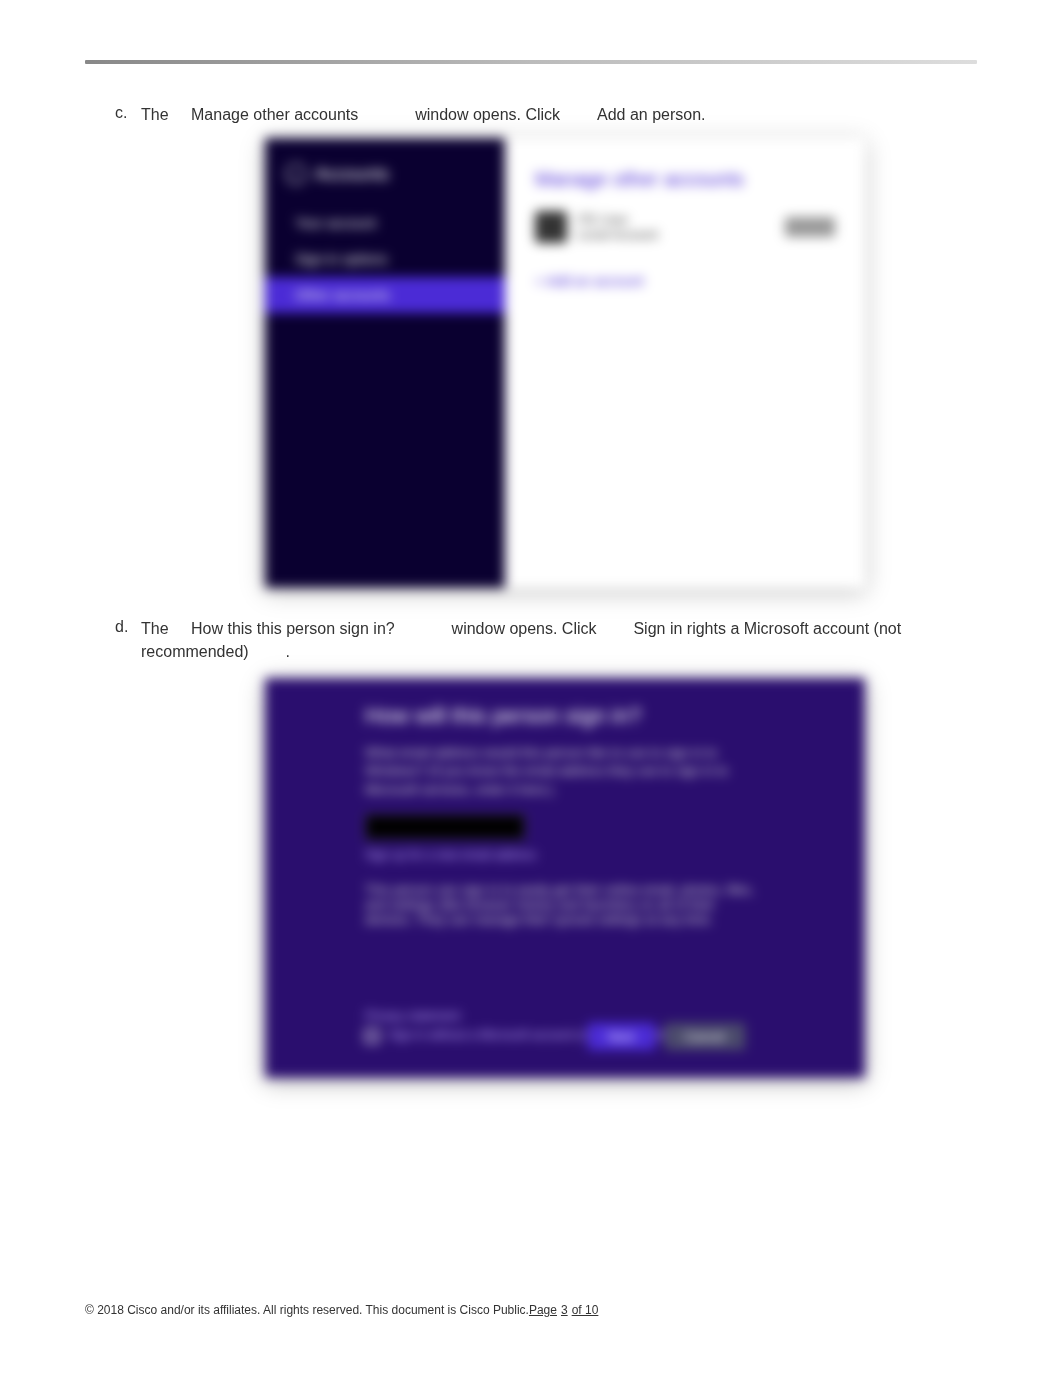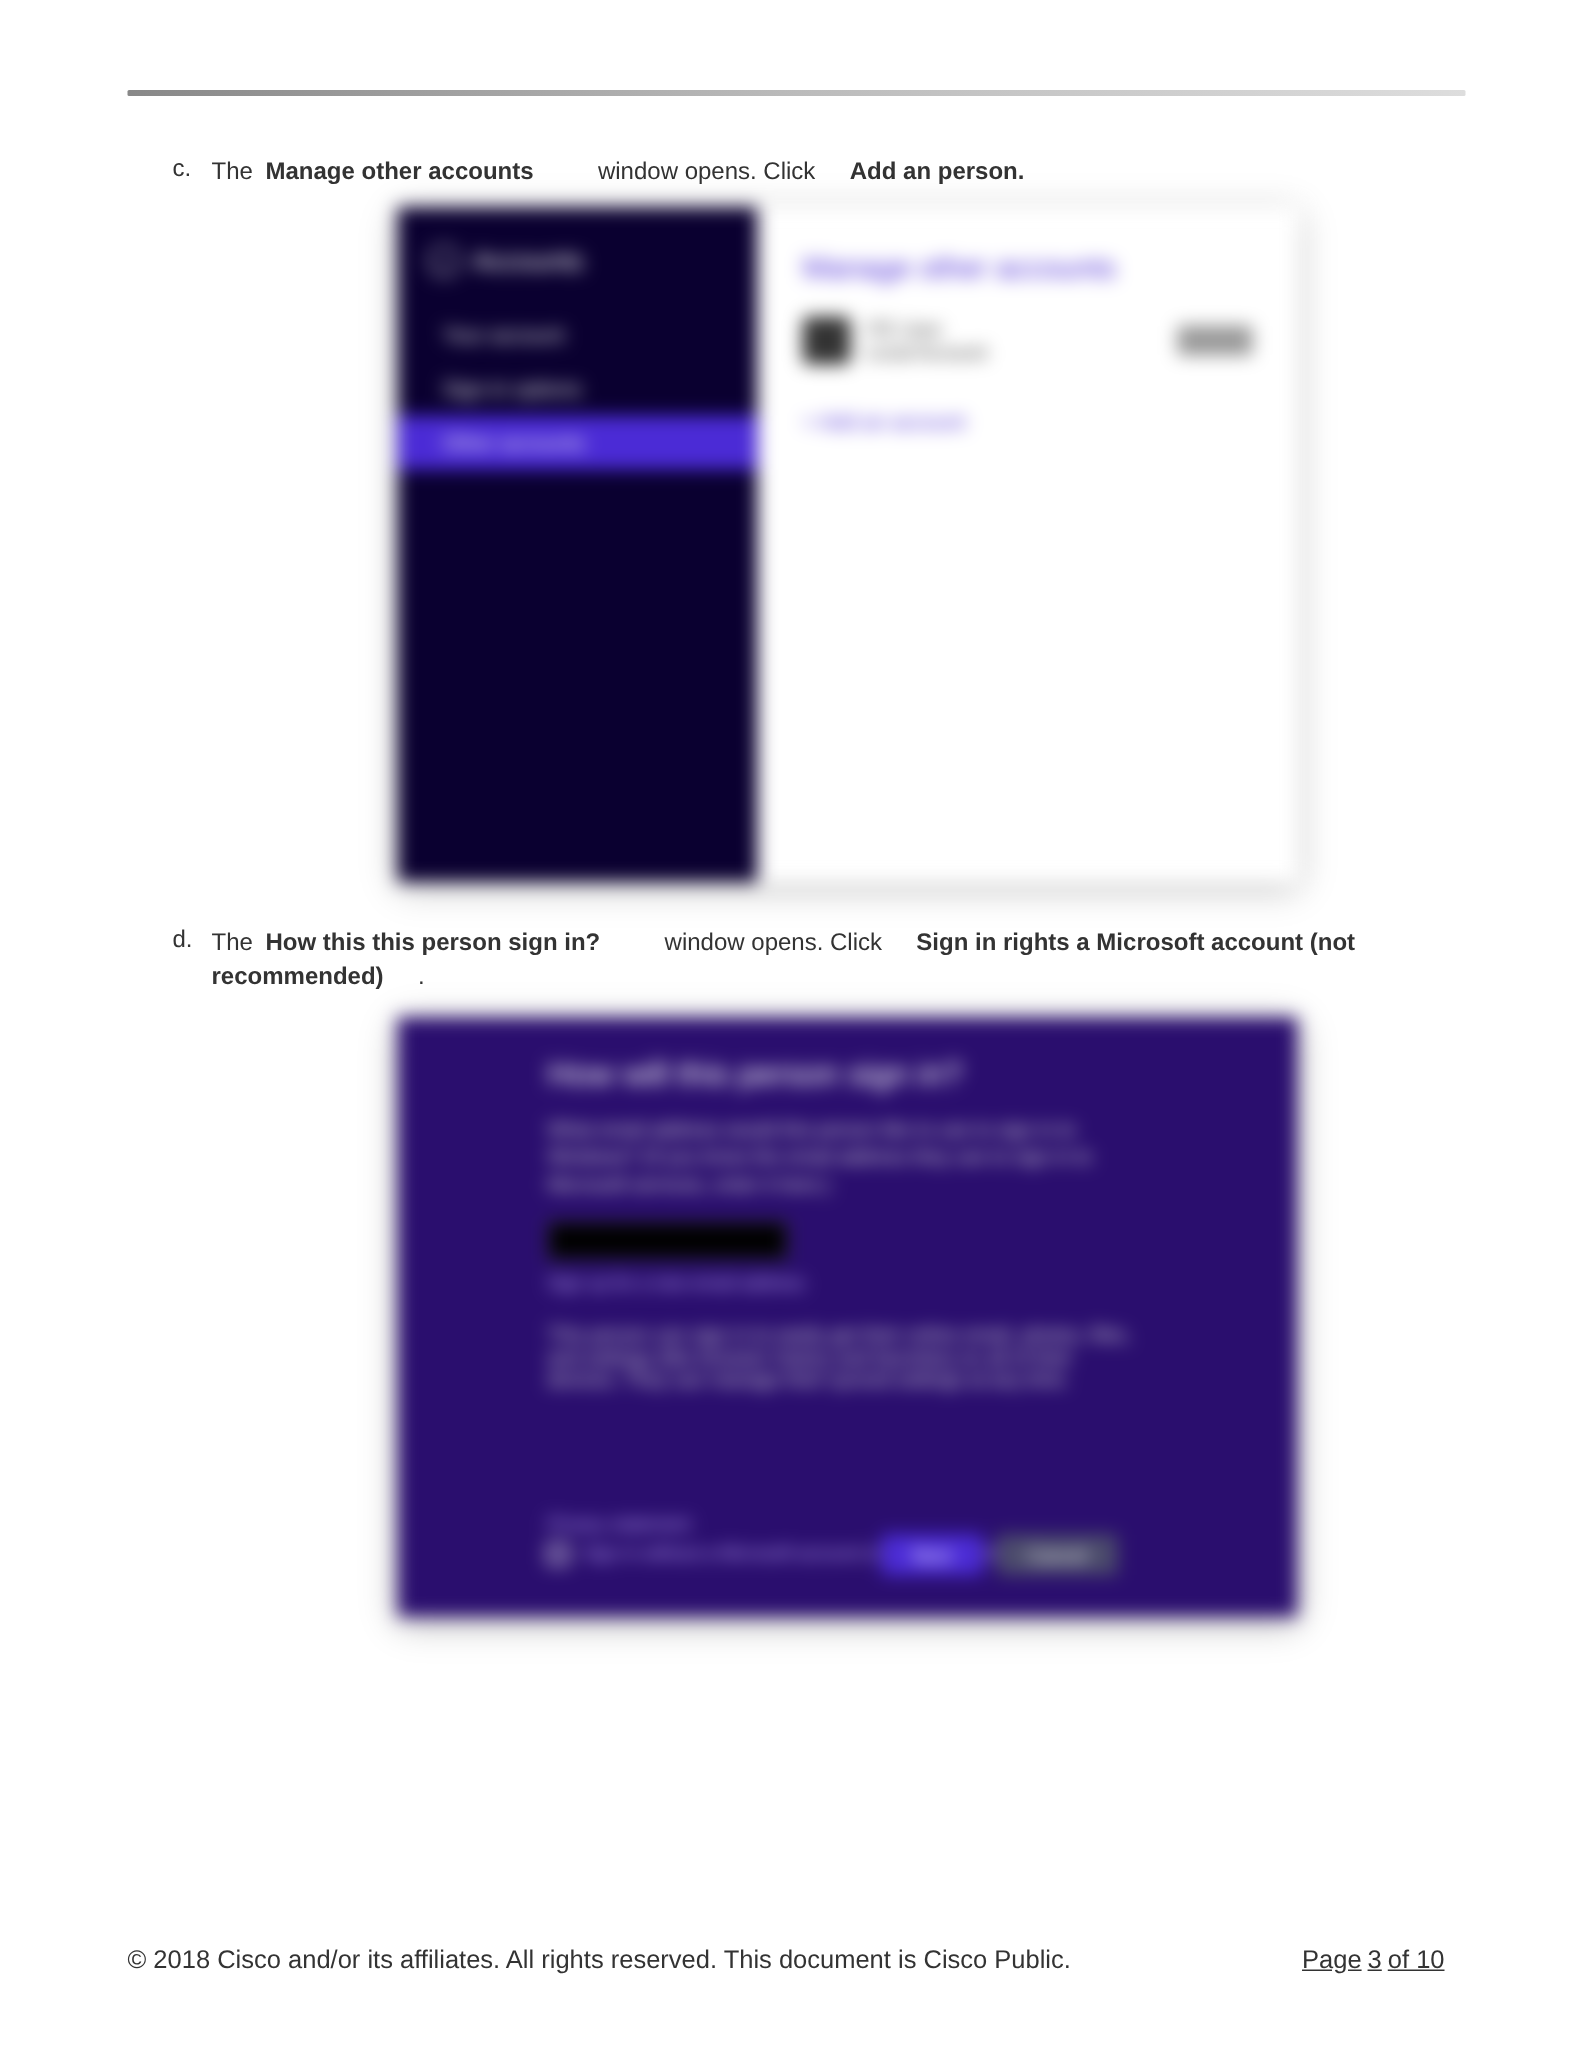--- a/index.html
+++ b/index.html
@@ -42,22 +42,22 @@
       flex-shrink: 0;
       font-size: 16px;
       color: #333;
     }
     .step-text {
       font-size: 16px;
       color: #333;
       line-height: 1.4;
     }
     .step-text .bold {
-      font-weight: bold;
-      margin: 0 4px;
+      font-weight: normal;
+      margin: 0 18px;
     }
     .spacer-right {
       display: inline-block;
     }
     
     .screenshot1-wrap {
       width: 600px;
       height: 450px;
       margin: 10px auto 30px 180px;
       position: relative;
@@ -219,22 +219,21 @@
       background: #4b4b6b;
     }
 
     
     .footer {
       position: absolute;
       left: 85px;
       right: 99px;
       bottom: 60px;
       display: flex;
-      justify-content: space-between;
-      font-size: 17px;
+      font-size: 12px;
       color: #333;
     }
     .page-num {
       display: flex;
       gap: 4px;
       text-decoration: underline;
     }
   </style>
 </head>
 <body>

